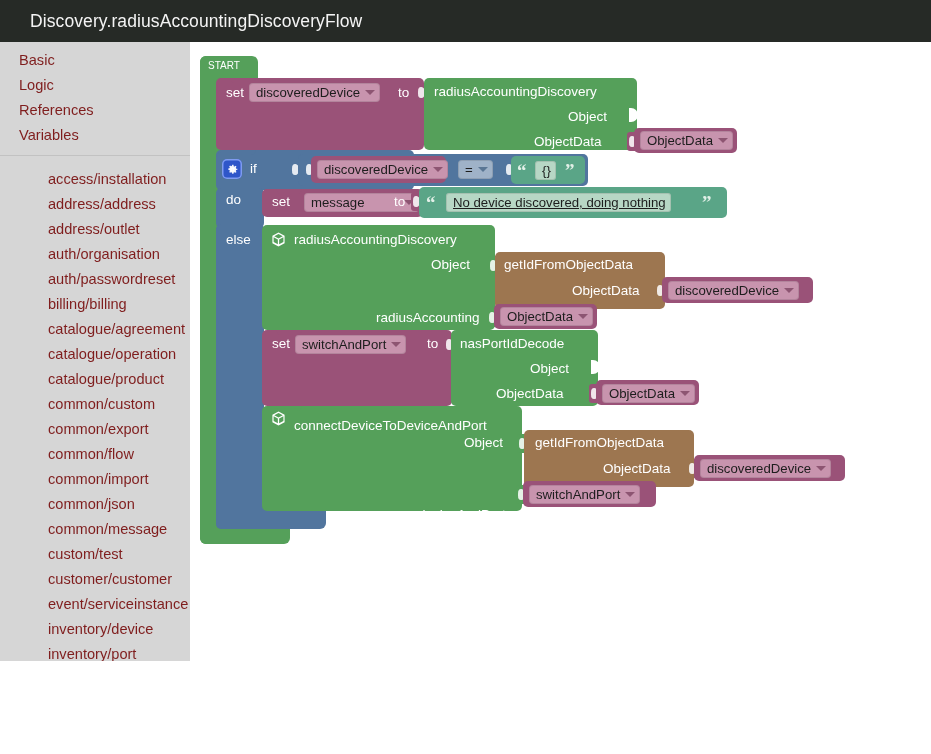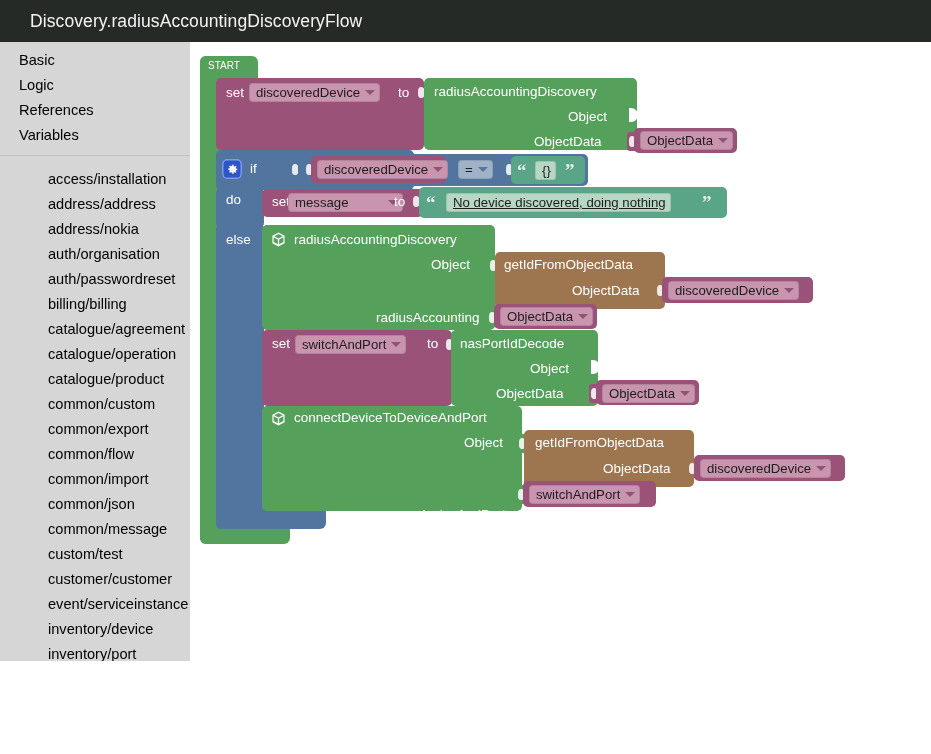--- a/index.html
+++ b/index.html
@@ -24,21 +24,21 @@
     padding-left: 30px; color: #f4f4f4;
   }
 
   
   .sidebar {
     position: absolute; left: 0; top: 42px; width: 190px; height: 712px;
     background: #d6d6d6; overflow: hidden;
   }
   .sidebar-group { padding-top: 6px; }
   .sidebar-item {
-    font-size: 14.6px; color: #000000; line-height: 25px;
+    font-size: 14.6px; color: #7f1d1d; line-height: 25px;
     padding: 0 0 0 19px; white-space: nowrap; cursor: pointer;
   }
   .sidebar-sep {
     height: 1px; background: #c2c2c2; margin: 7px 0 5px 0;
   }
   .sidebar-group.secondary .sidebar-item { line-height: 25px; padding-left: 48px; }
 
   
   .workspace {
     position: absolute; left: 190px; top: 42px;
@@ -129,21 +129,21 @@
     <div class="sidebar-group">
       <div class="sidebar-item">Basic</div>
       <div class="sidebar-item">Logic</div>
       <div class="sidebar-item">References</div>
       <div class="sidebar-item">Variables</div>
     </div>
     <div class="sidebar-sep"></div>
     <div class="sidebar-group secondary">
       <div class="sidebar-item">access/installation</div>
       <div class="sidebar-item">address/address</div>
-      <div class="sidebar-item">address/nokia</div>
+      <div class="sidebar-item">address/outlet</div>
       <div class="sidebar-item">auth/organisation</div>
       <div class="sidebar-item">auth/passwordreset</div>
       <div class="sidebar-item">billing/billing</div>
       <div class="sidebar-item">catalogue/agreement</div>
       <div class="sidebar-item">catalogue/operation</div>
       <div class="sidebar-item">catalogue/product</div>
       <div class="sidebar-item">common/custom</div>
       <div class="sidebar-item">common/export</div>
       <div class="sidebar-item">common/flow</div>
       <div class="sidebar-item">common/import</div>
@@ -219,21 +219,21 @@
         <span>{}</span>
       </div>
       <div class="quote" style="left:375px; top:119px;">”</div>
 
       <div class="shell blue" style="left:26px; top:146px; width:48px; height:40px;"></div>
       <div class="lbl" style="left:36px; top:150px;">do</div>
 
       <div class="shell purple" style="left:72px; top:147px; width:161px; height:28px;"></div>
       <div class="notch" style="left:86px; top:147px; background:#9a5278;"></div>
       <div class="lbl" style="left:82px; top:152px;">set</div>
-      <div class="field" style="left:98px; top:151px;gap:34px;">
+      <div class="field" style="left:114px; top:151px;gap:34px;">
         <span>message</span>
         <span class="caret"></span>
       </div>
       <div class="lbl" style="left:204px; top:152px;">to</div>
       <div class="tab" style="left:221px; top:150px; background:#9a5278;"></div>
 
       <div class="shell teal" style="left:229px; top:145px; width:308px; height:31px;"></div>
       <div class="quote" style="left:236px; top:151px;">“</div>
       <div class="field text" style="left:256px; top:151px;text-decoration:underline;">
         <span>No device discovered, doing nothing</span>
@@ -295,21 +295,21 @@
         <span class="caret"></span>
       </div>
 
       <div class="shell green" style="left:72px; top:364px; width:260px; height:105px;"></div>
       <div class="notch" style="left:86px; top:364px; background:#55a05a;"></div>
       <div class="cube" style="left:80px; top:368px;">
         <svg width="17" height="17" viewBox="0 0 24 24" aria-hidden="true">
           <path fill="#ffffff" d="M12 2.2 3.4 6.6v10.8L12 21.8l8.6-4.4V6.6L12 2.2zm0 2.1 6 3.1-6 3.1-6-3.1 6-3.1zM5.1 8.9l6 3.1v6.6l-6-3.1V8.9zm7.8 9.7V12l6-3.1v6.6l-6 3.1z"></path>
         </svg>
       </div>
-      <div class="lbl" style="left:104px; top:368px;">connectDeviceToDeviceAndPort</div>
+      <div class="lbl" style="left:104px; top:376px;">connectDeviceToDeviceAndPort</div>
 
       <div class="lbl" style="left:274px; top:393px;">Object</div>
       <div class="tab" style="left:327px; top:392px; background:#55a05a;"></div>
       <div class="shell brown" style="left:334px; top:388px; width:170px; height:57px;"></div>
       <div class="lbl" style="left:345px; top:393px;">getIdFromObjectData</div>
       <div class="lbl" style="left:413px; top:419px;">ObjectData</div>
       <div class="tab" style="left:497px; top:417px; background:#9d7650;"></div>
       <div class="shell purple" style="left:504px; top:413px; width:151px; height:26px;"></div>
       <div class="field" style="left:510px; top:417px;">
         <span>discoveredDevice</span>

